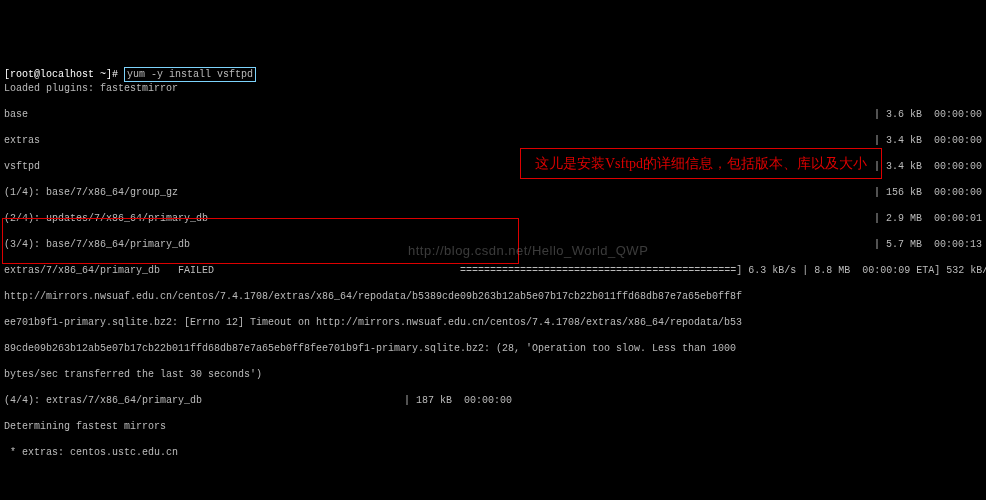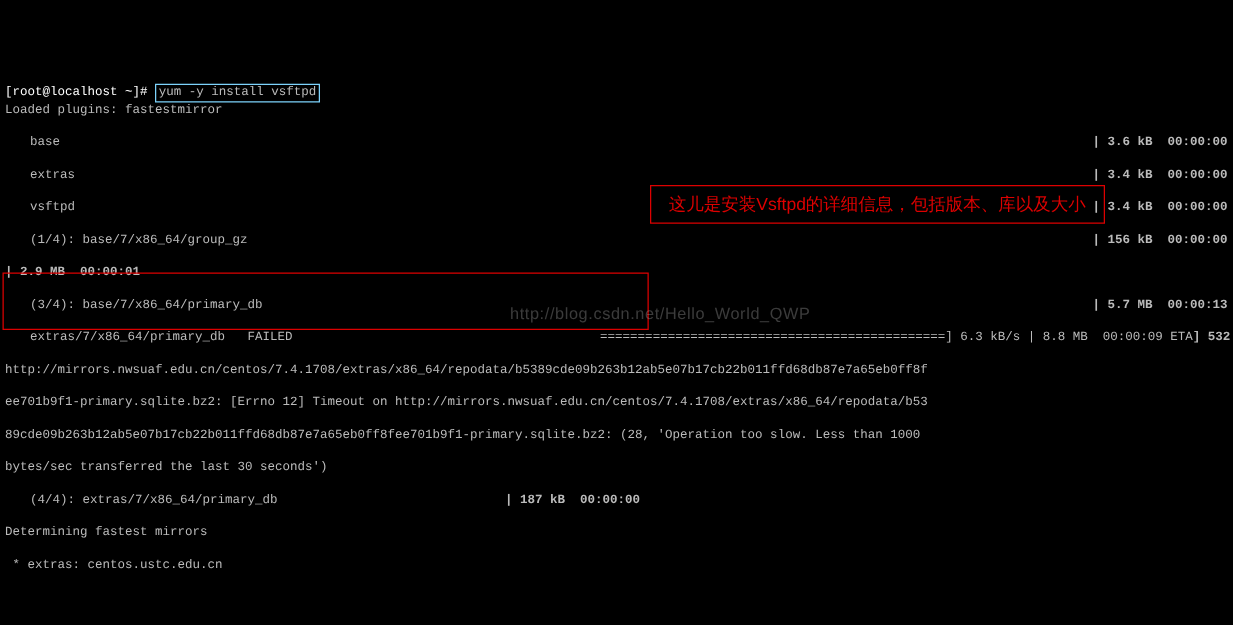--- a/index.html
+++ b/index.html
@@ -20,55 +20,55 @@
   .red-box-cmd {
     border: 1px solid #7dd3fc;
     padding: 0 2px;
     display: inline-block;
     color: #bbb;
   }
   .red-box-annot {
     position: absolute;
     border: 1px solid #d00;
     color: #d00;
-    font-family: Liberation Sans, sans-serif;
+    font-family: Liberation Serif, serif;
     font-size: 14px;
     padding: 8px 14px;
     background: transparent;
   }
   .red-box-table {
     position: absolute;
     border: 1px solid #d00;
     background: transparent;
     pointer-events: none;
   }
   .row { display: flex; justify-content: space-between; }
-  .row .l { flex: 1; margin-left: 20px; }
-  .row .r { text-align: right; white-space: pre; font-weight: bold; }
+  .row .l { flex: 1; }
+  .row .r { text-align: right; white-space: pre; }
   .watermark {
     position: absolute;
     color: rgba(170,170,170,0.35);
     font-family: Arial, sans-serif;
     font-size: 13px;
     letter-spacing: 0.5px;
   }
 </style>
 </head>
 <body>
 
 
 
 <div class="term">
 <span class="white">[root@localhost ~]# </span><span class="red-box-cmd">yum -y install vsftpd</span>
 <div>Loaded plugins: fastestmirror</div>
 <div class="row"><span class="l">base</span><span class="r">| 3.6 kB  00:00:00</span></div>
 <div class="row"><span class="l">extras</span><span class="r">| 3.4 kB  00:00:00</span></div>
 <div class="row"><span class="l">vsftpd</span><span class="r">| 3.4 kB  00:00:00</span></div>
 <div class="row"><span class="l">(1/4): base/7/x86_64/group_gz</span><span class="r">| 156 kB  00:00:00</span></div>
-<div class="row"><span class="r">| 2.9 MB  00:00:01</span></div>
+<div class="row"><span class="l">(2/4): updates/7/x86_64/primary_db</span><span class="r">| 2.9 MB  00:00:01</span></div>
 <div class="row"><span class="l">(3/4): base/7/x86_64/primary_db</span><span class="r">| 5.7 MB  00:00:13</span></div>
 <div class="row"><span class="l"><span>extras/7/x86_64/primary_db   FAILED</span>                                         <span>==============================================] 6.3 kB/s | 8.8 MB  00:00:09 ETA</span></span><span class="r">] 532 kB/s | 0.8 MB  00:00:00 ETA A</span></div>
 <div>http://mirrors.nwsuaf.edu.cn/centos/7.4.1708/extras/x86_64/repodata/b5389cde09b263b12ab5e07b17cb22b011ffd68db87e7a65eb0ff8f</div>
 <div>ee701b9f1-primary.sqlite.bz2: [Errno 12] Timeout on http://mirrors.nwsuaf.edu.cn/centos/7.4.1708/extras/x86_64/repodata/b53</div>
 <div>89cde09b263b12ab5e07b17cb22b011ffd68db87e7a65eb0ff8fee701b9f1-primary.sqlite.bz2: (28, 'Operation too slow. Less than 1000</div>
 <div>bytes/sec transferred the last 30 seconds')</div>
 <div class="row"><span class="l">(4/4): extras/7/x86_64/primary_db</span><span class="r" style="padding-right:470px">| 187 kB  00:00:00</span></div>
 <div>Determining fastest mirrors</div>
 <div> * extras: centos.ustc.edu.cn</div>
 

